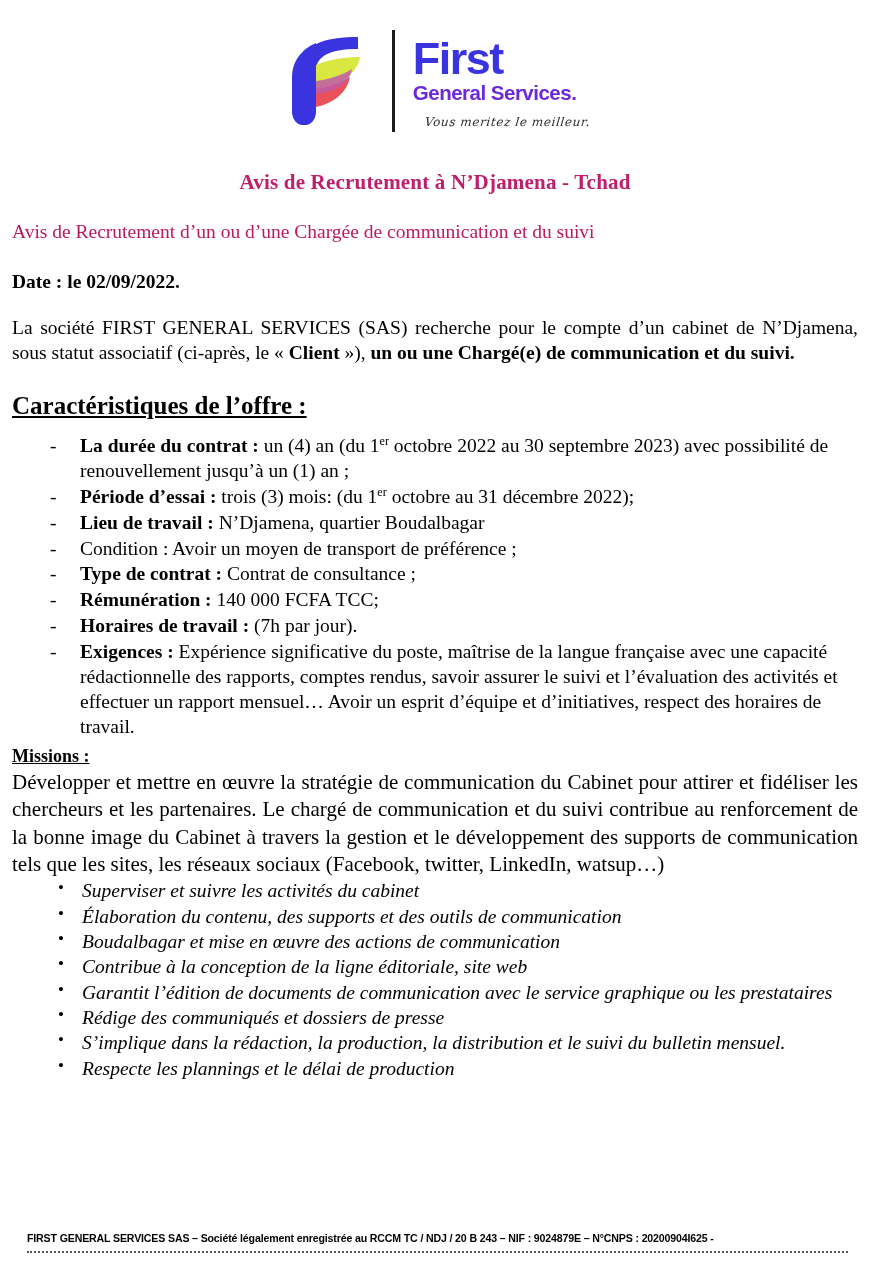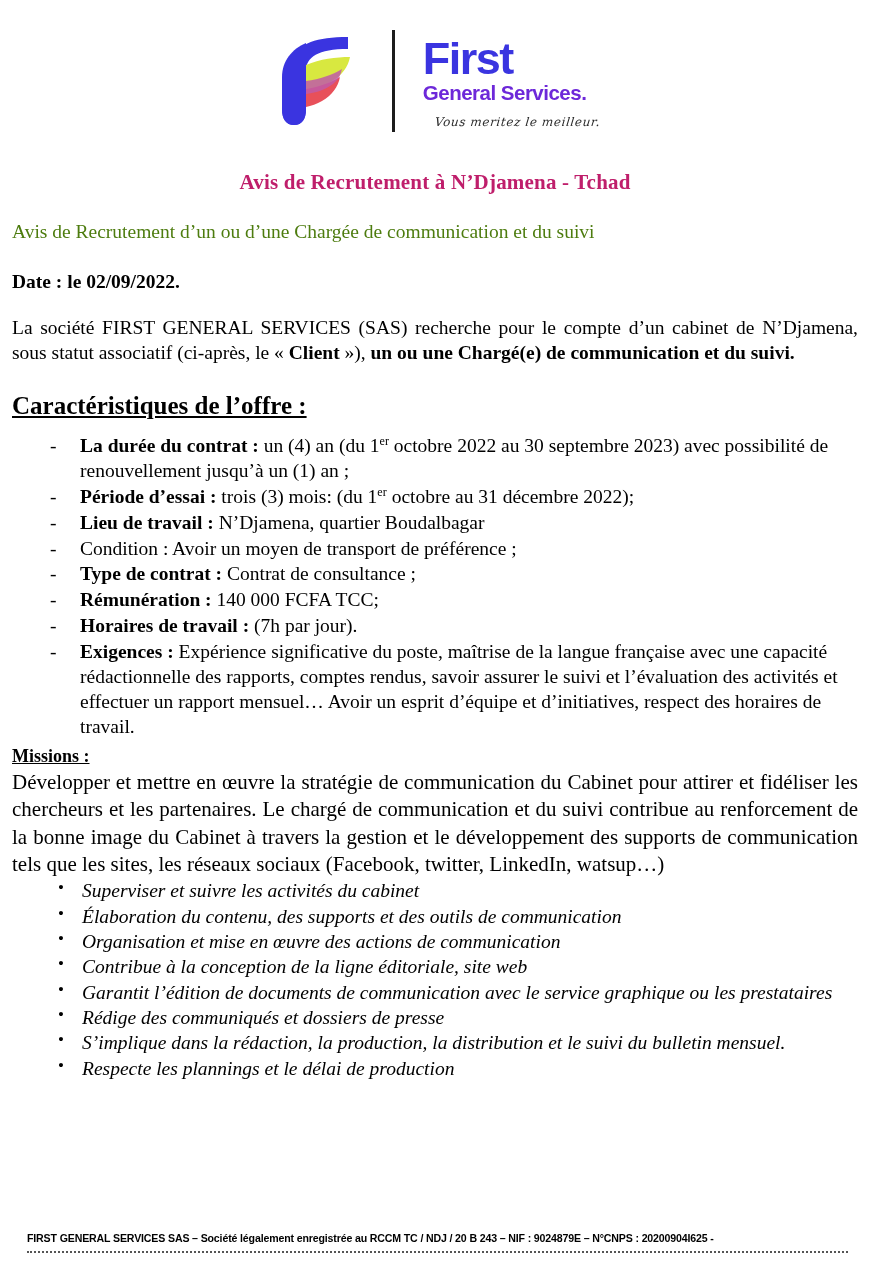--- a/index.html
+++ b/index.html
@@ -20,21 +20,21 @@
   
   .header {
     padding-top: 30px;
     display: flex;
     justify-content: center;
     align-items: flex-start;
   }
   .logo-block {
     display: flex;
     align-items: center;
-    gap: 10px;
+    gap: 0px;
   }
   .logo-mark {
     width: 96px;
     height: 100px;
     flex: 0 0 auto;
     margin-right: 16px;
   }
   .logo-divider {
     width: 3px;
     height: 102px;
@@ -82,21 +82,21 @@
   }
   .title {
     text-align: center;
     color: #bf1e6b;
     font-weight: bold;
     font-size: 21px;
     margin-top: 38px;
     letter-spacing: 0.2px;
   }
   .subtitle {
-    color: #4d7c0f;
+    color: #be185d;
     font-size: 19.5px;
     margin-top: 26px;
   }
   .date-line {
     font-weight: bold;
     font-size: 19.5px;
     margin-top: 28px;
   }
   .intro {
     font-size: 19.5px;
@@ -258,21 +258,21 @@
     </li>
   </ul>
 
   <div class="missions-head">Missions :</div>
 
   <div class="missions-para">Développer et mettre en œuvre la stratégie de communication du Cabinet pour attirer et fidéliser les chercheurs et les partenaires. Le chargé de communication et du suivi contribue au renforcement de la bonne image du Cabinet à travers la gestion et le développement des supports de communication tels que les sites, les réseaux sociaux (Facebook, twitter, LinkedIn, watsup…)</div>
 
   <ul class="bullet-list">
     <li>Superviser et suivre les activités du cabinet</li>
     <li>Élaboration du contenu, des supports et des outils de communication</li>
-    <li>Organisation et mise en œuvre des actions de communication</li>
+    <li>Boudalbagar et mise en œuvre des actions de communication</li>
     <li>Contribue à la conception de la ligne éditoriale, site web</li>
     <li>Garantit l’édition de documents de communication avec le service graphique ou les prestataires</li>
     <li>Rédige des communiqués et dossiers de presse</li>
     <li>S’implique dans la rédaction, la production, la distribution et le suivi du bulletin mensuel.</li>
     <li>Respecte les plannings et le délai de production</li>
   </ul>
 
 </div>
 
 <div class="footer">

